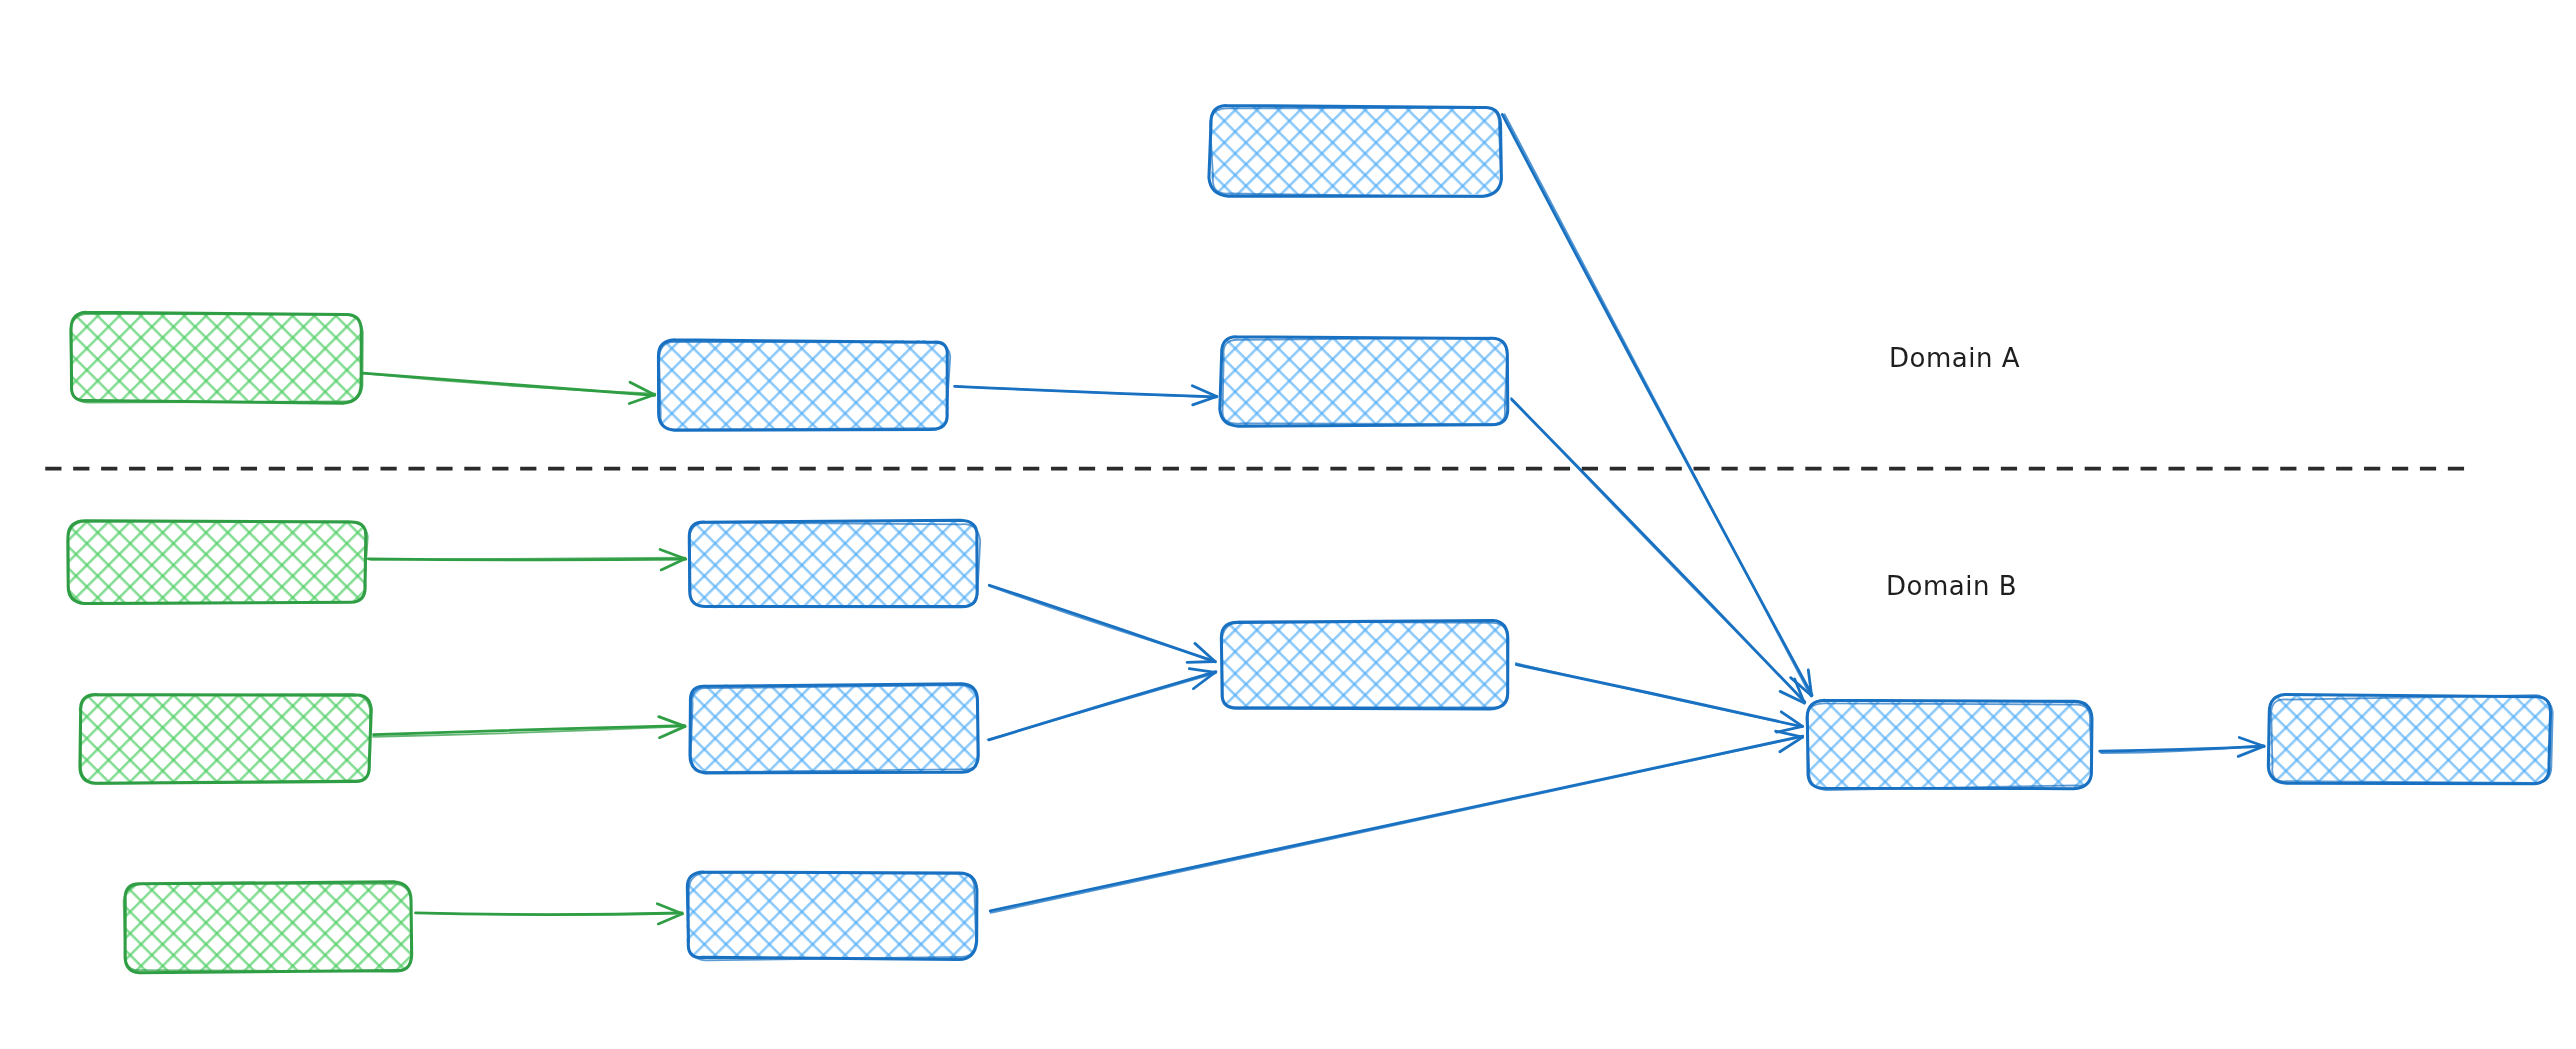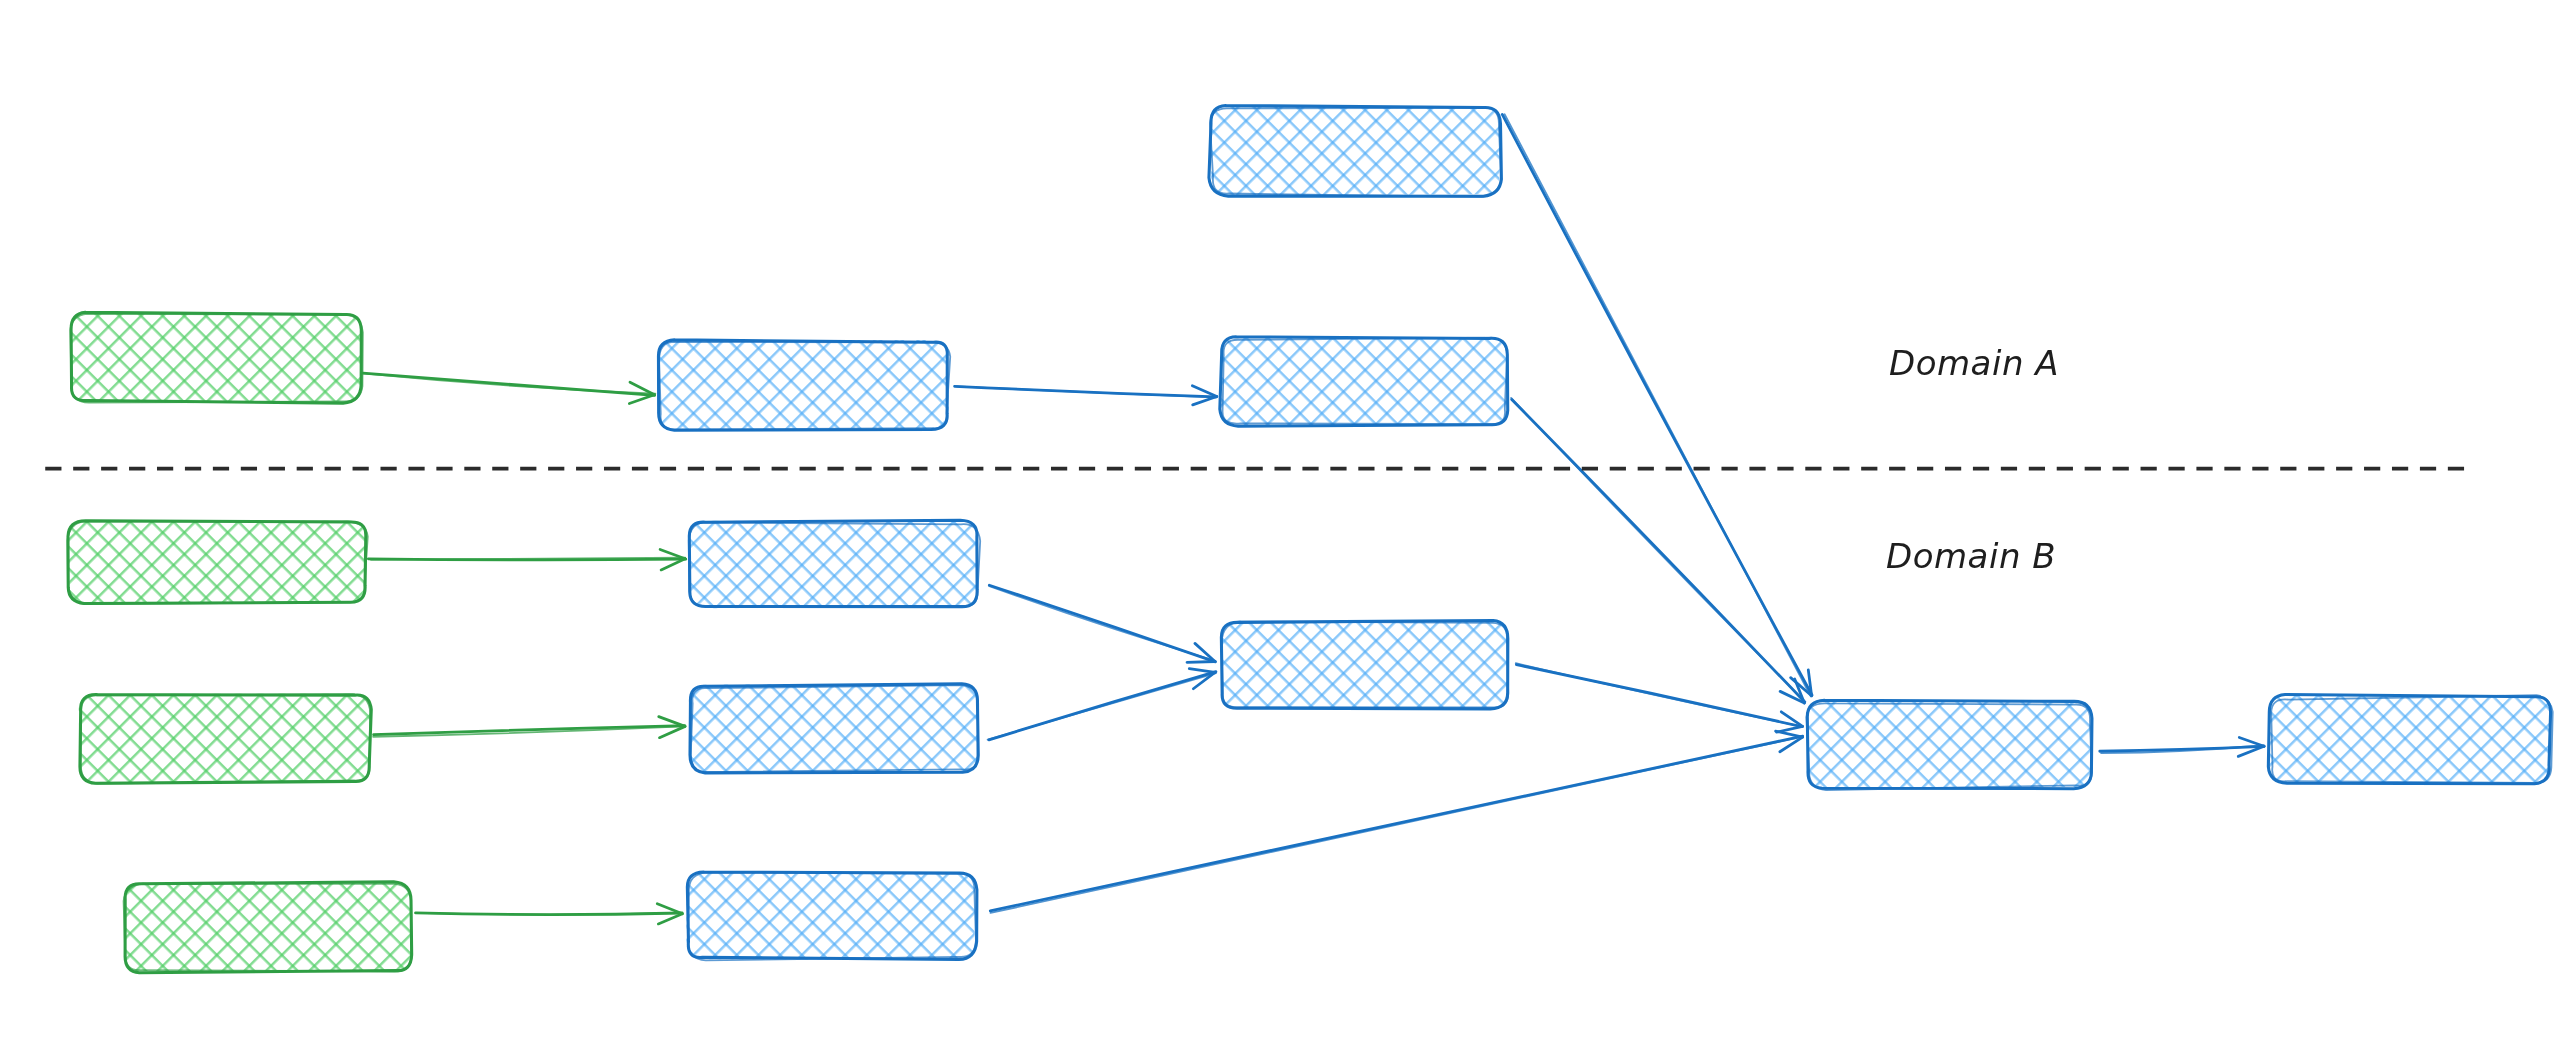--- a/index.html
+++ b/index.html
@@ -18,23 +18,22 @@
   #sketch {
     position: absolute;
     left: 0;
     top: 0;
     width: 2576px;
     height: 1049px;
   }
   .domain-label {
     position: absolute;
     font-family: "DejaVu Sans", sans-serif;
-    font-size: 34px;
+    font-size: 26px;
     font-weight: 400;
-    font-style: italic;
     letter-spacing: 0.5px;
     color: #1e1e1e;
     white-space: nowrap;
     user-select: none;
   }
 </style>
 </head>
 <body>
 
 <div id="canvas">
@@ -194,16 +193,16 @@
           <path d="M 2539.54279608966 776.4233243965652 L 2814.20889263377 771.4623929977707 Q 2830 774 2832.389245552658 790.04251422912 L 2830.833201946427 851.4814134139947 Q 2830 868 2813.9933543703487 868.8069303051601 L 2536.245984602834 866.9141335971253 Q 2519 868 2521.4164950870986 850.7030965343598 L 2520.075369216723 793.1690095442203 Q 2519 774 2539.54279608966 776.4233243965652" fill="none" stroke="#1971c2" stroke-width="2" stroke-linecap="round" stroke-linejoin="round" opacity="0.7"></path>
         </g>
       </g>
     <g id="divider-layer">
         <line x1="50" y1="520" x2="2742" y2="520" stroke="#2b2b2b" stroke-width="4" stroke-dasharray="18 13" stroke-linecap="butt"></line>
       </g>
   </svg>
 
   <div class="domain-label" id="label-domain-a" style="left: 1889px; top: 343px;">Domain A</div>
 
-  <div class="domain-label" id="label-domain-b" style="left: 1886px; top: 536px;">Domain B</div>
+  <div class="domain-label" id="label-domain-b" style="left: 1886px; top: 571px;">Domain B</div>
 
 </div>
 
 
 </body></html>

